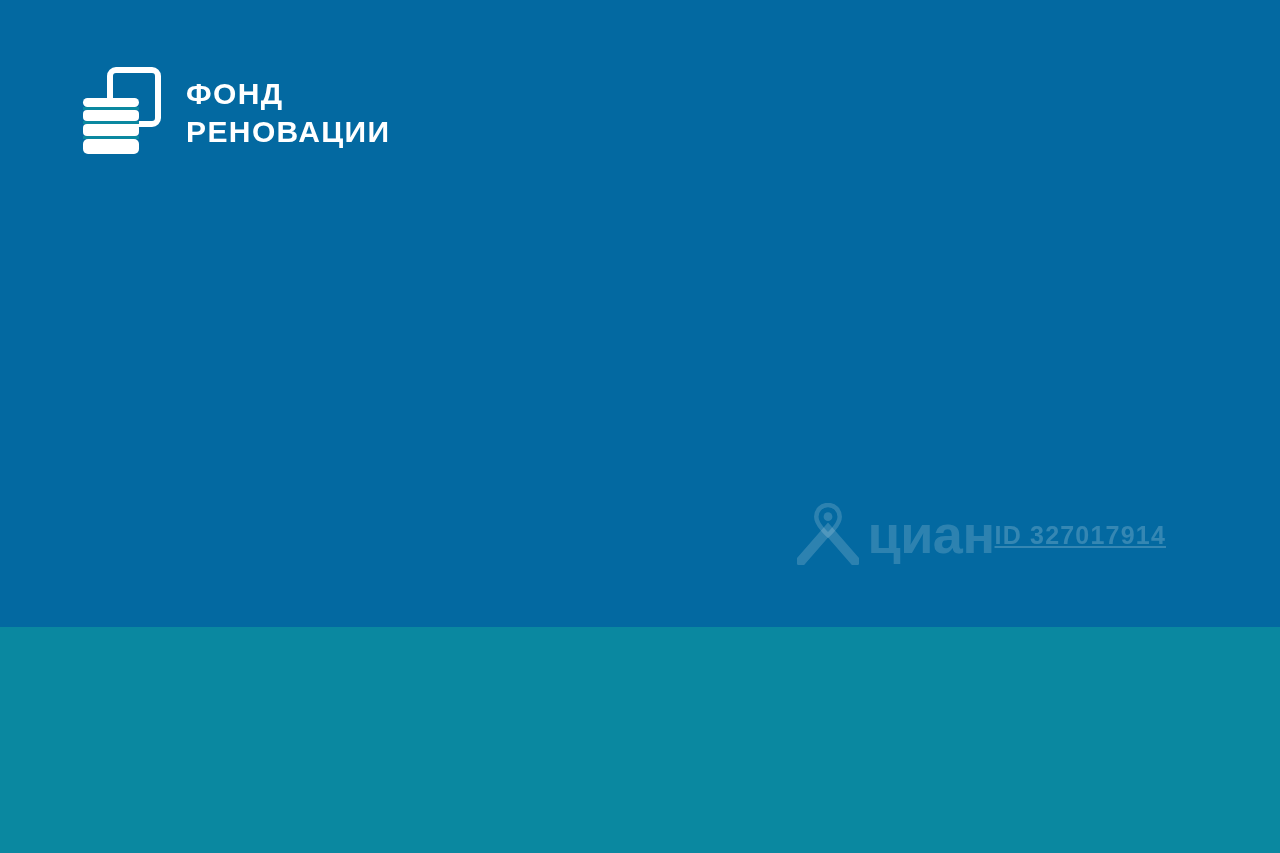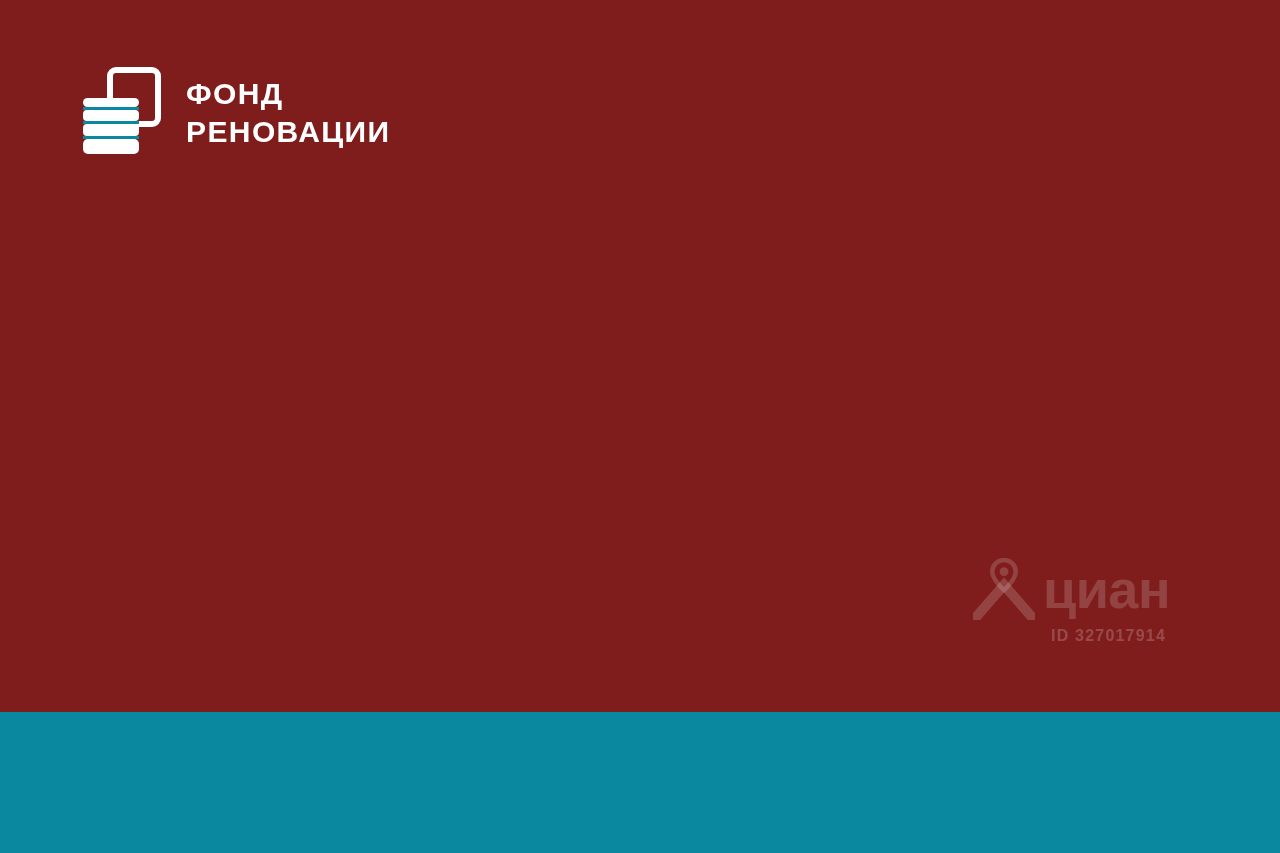--- a/index.html
+++ b/index.html
@@ -15,22 +15,22 @@
     font-family:"Liberation Sans", sans-serif;
     background:#0a88a0;
     position:relative;
   }
 
   
   .poster {
     position:absolute;
     inset:0;
     width:1280px;
-    height:712px;
-    background:#7f1d1d;
+    height:627px;
+    background:#0369a1;
     overflow:hidden;
   }
 
   
   .brand {
     position:absolute;
     left:80px;
     top:66px;
     display:flex;
     align-items:center;
@@ -83,22 +83,22 @@
   .headline-line.first {
     letter-spacing:1px;
   }
 
   
   .watermark {
     position:absolute;
     right:110px;
     bottom:62px;
     display:flex;
-    flex-direction:column;
-    align-items:flex-end;
+    flex-direction:row;
+    align-items:center;
     pointer-events:none;
     user-select:none;
   }
 
   .watermark-top {
     display:flex;
     align-items:center;
     gap:8px;
   }
 
@@ -112,26 +112,27 @@
   .watermark-word {
     color:rgba(255,255,255,0.17);
     font-size:54px;
     font-weight:700;
     line-height:54px;
     letter-spacing:-0.5px;
   }
 
   .watermark-id {
     color:rgba(255,255,255,0.20);
-    font-size:16px;
+    font-size:25px;
     font-weight:700;
     line-height:28px;
     letter-spacing:1.2px;
     margin-top:2px;
     margin-right:4px;
+    text-decoration:underline;
   }
 </style>
 </head>
 <body>
 
 <div class="poster">
 
   <div class="brand">
 
     <svg class="brand-mark" viewBox="0 0 82 92" aria-hidden="true">

